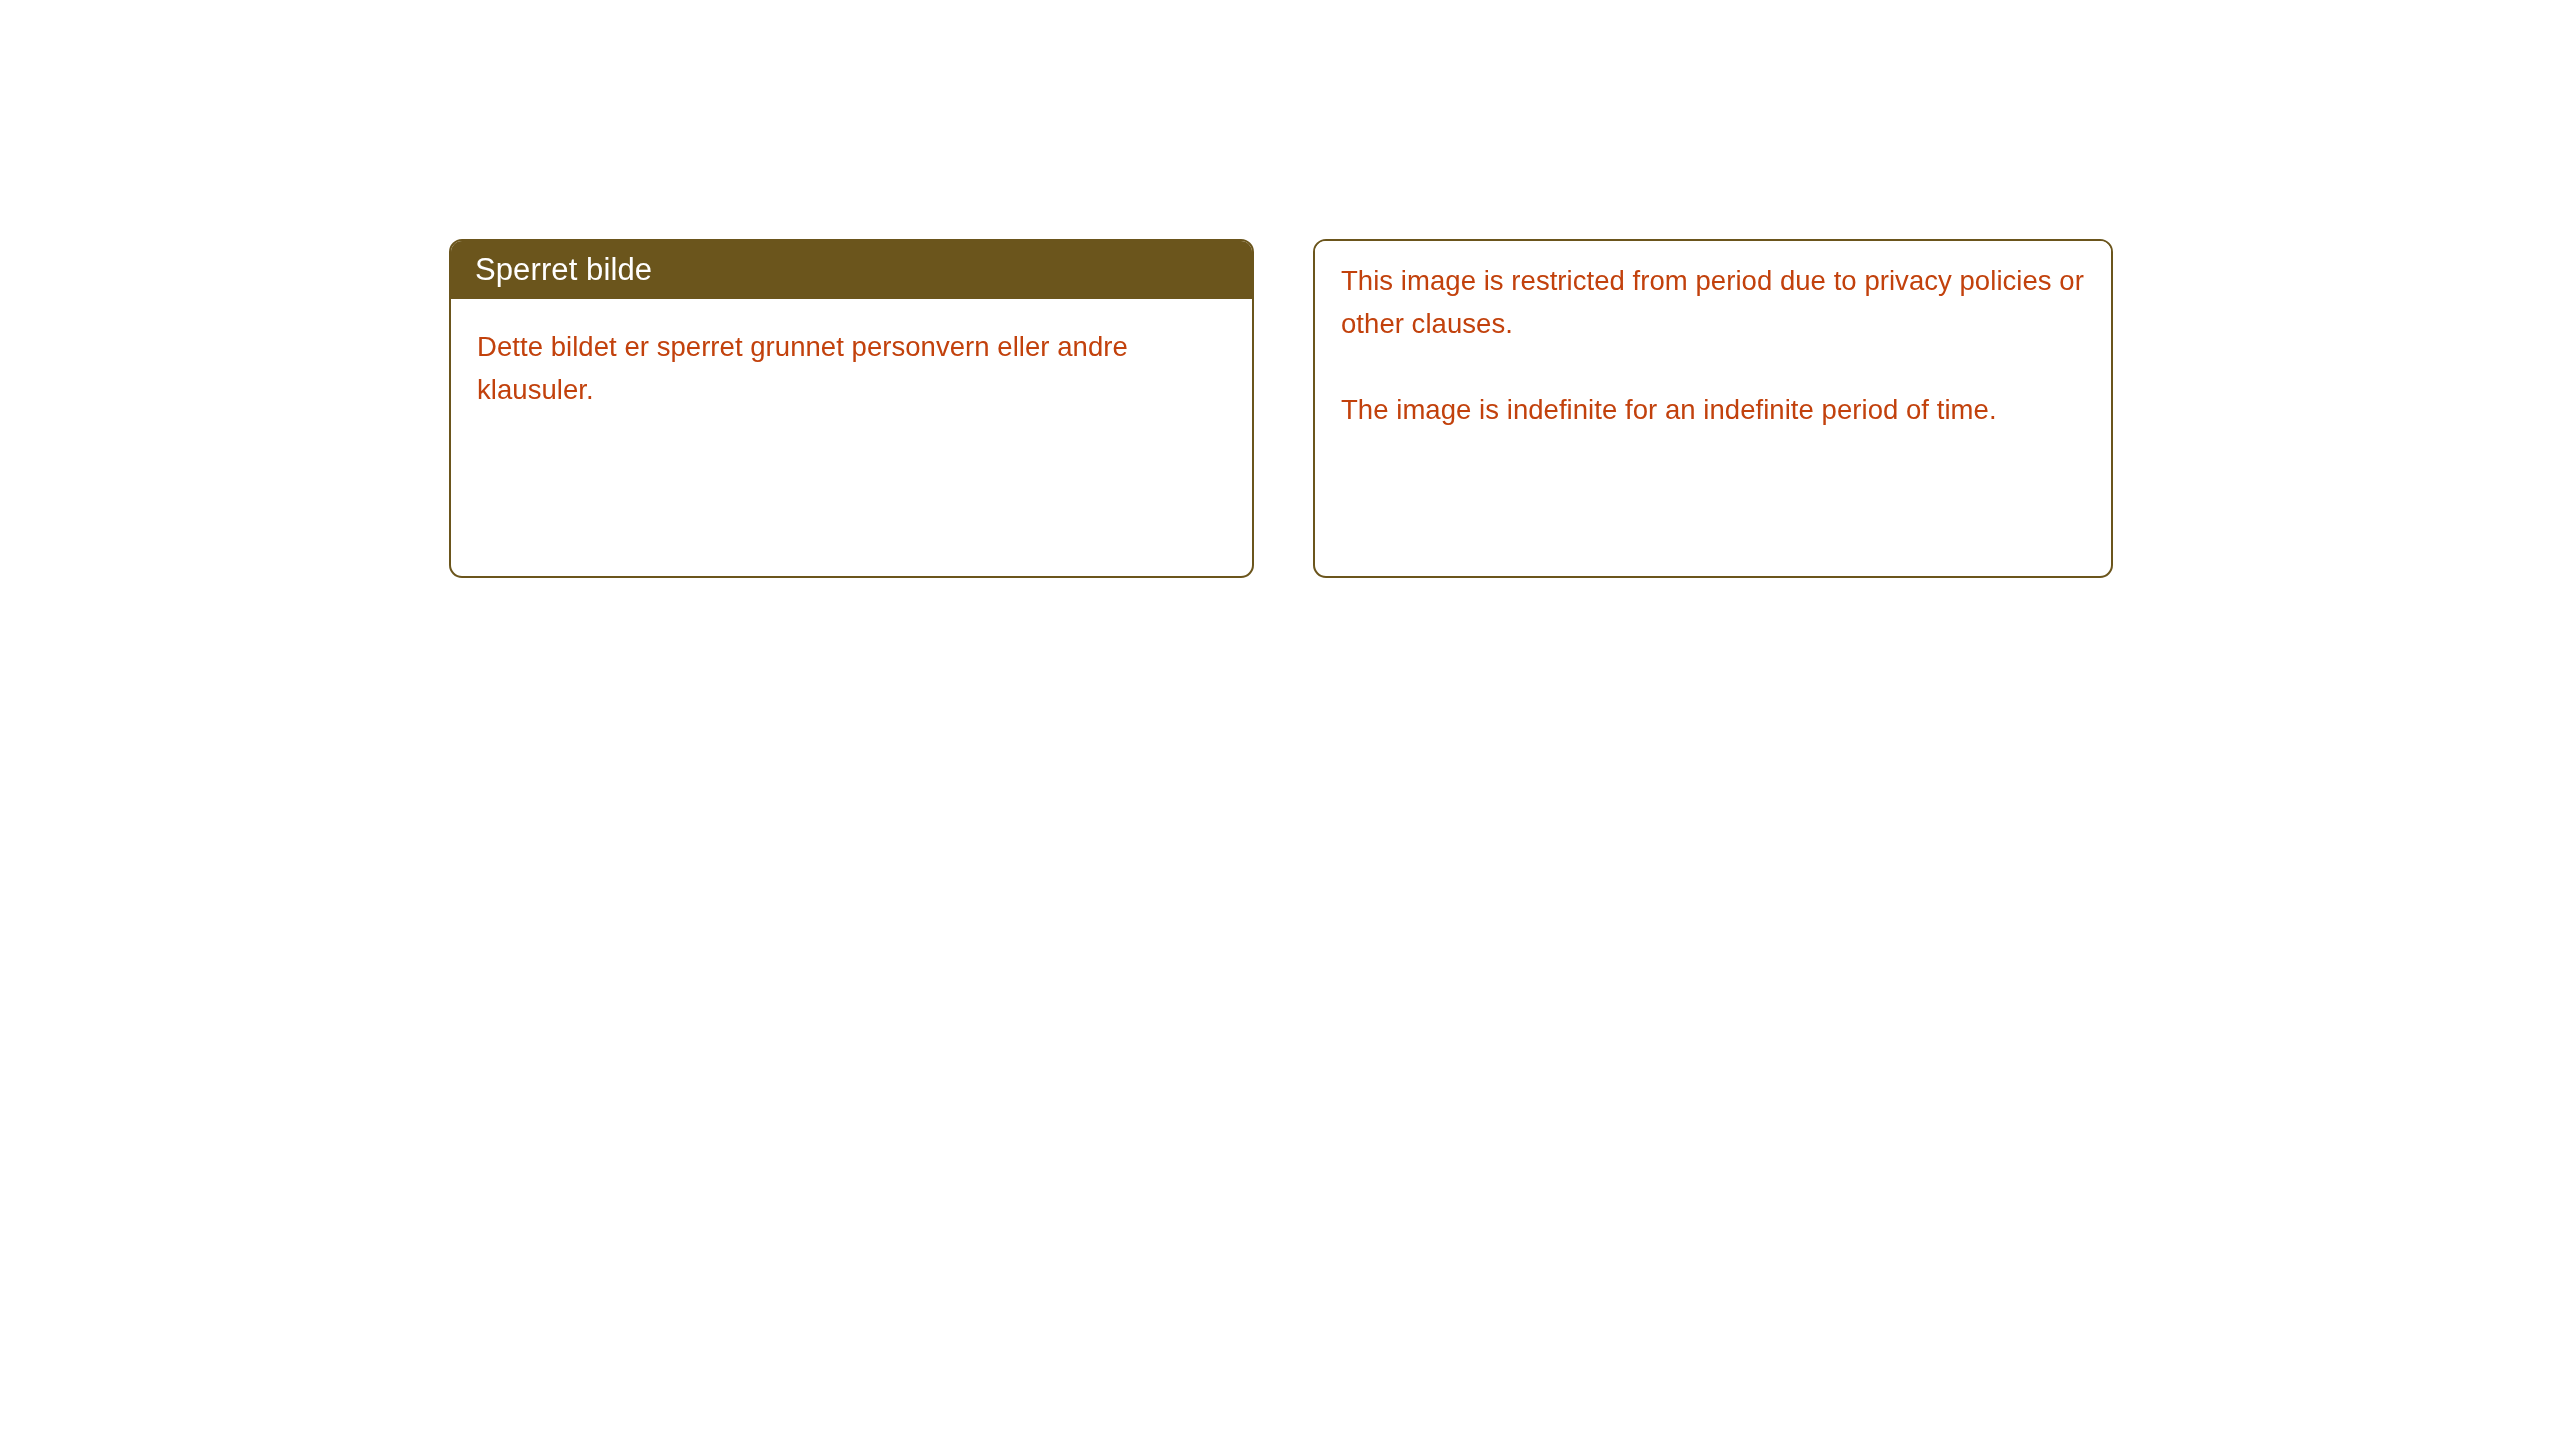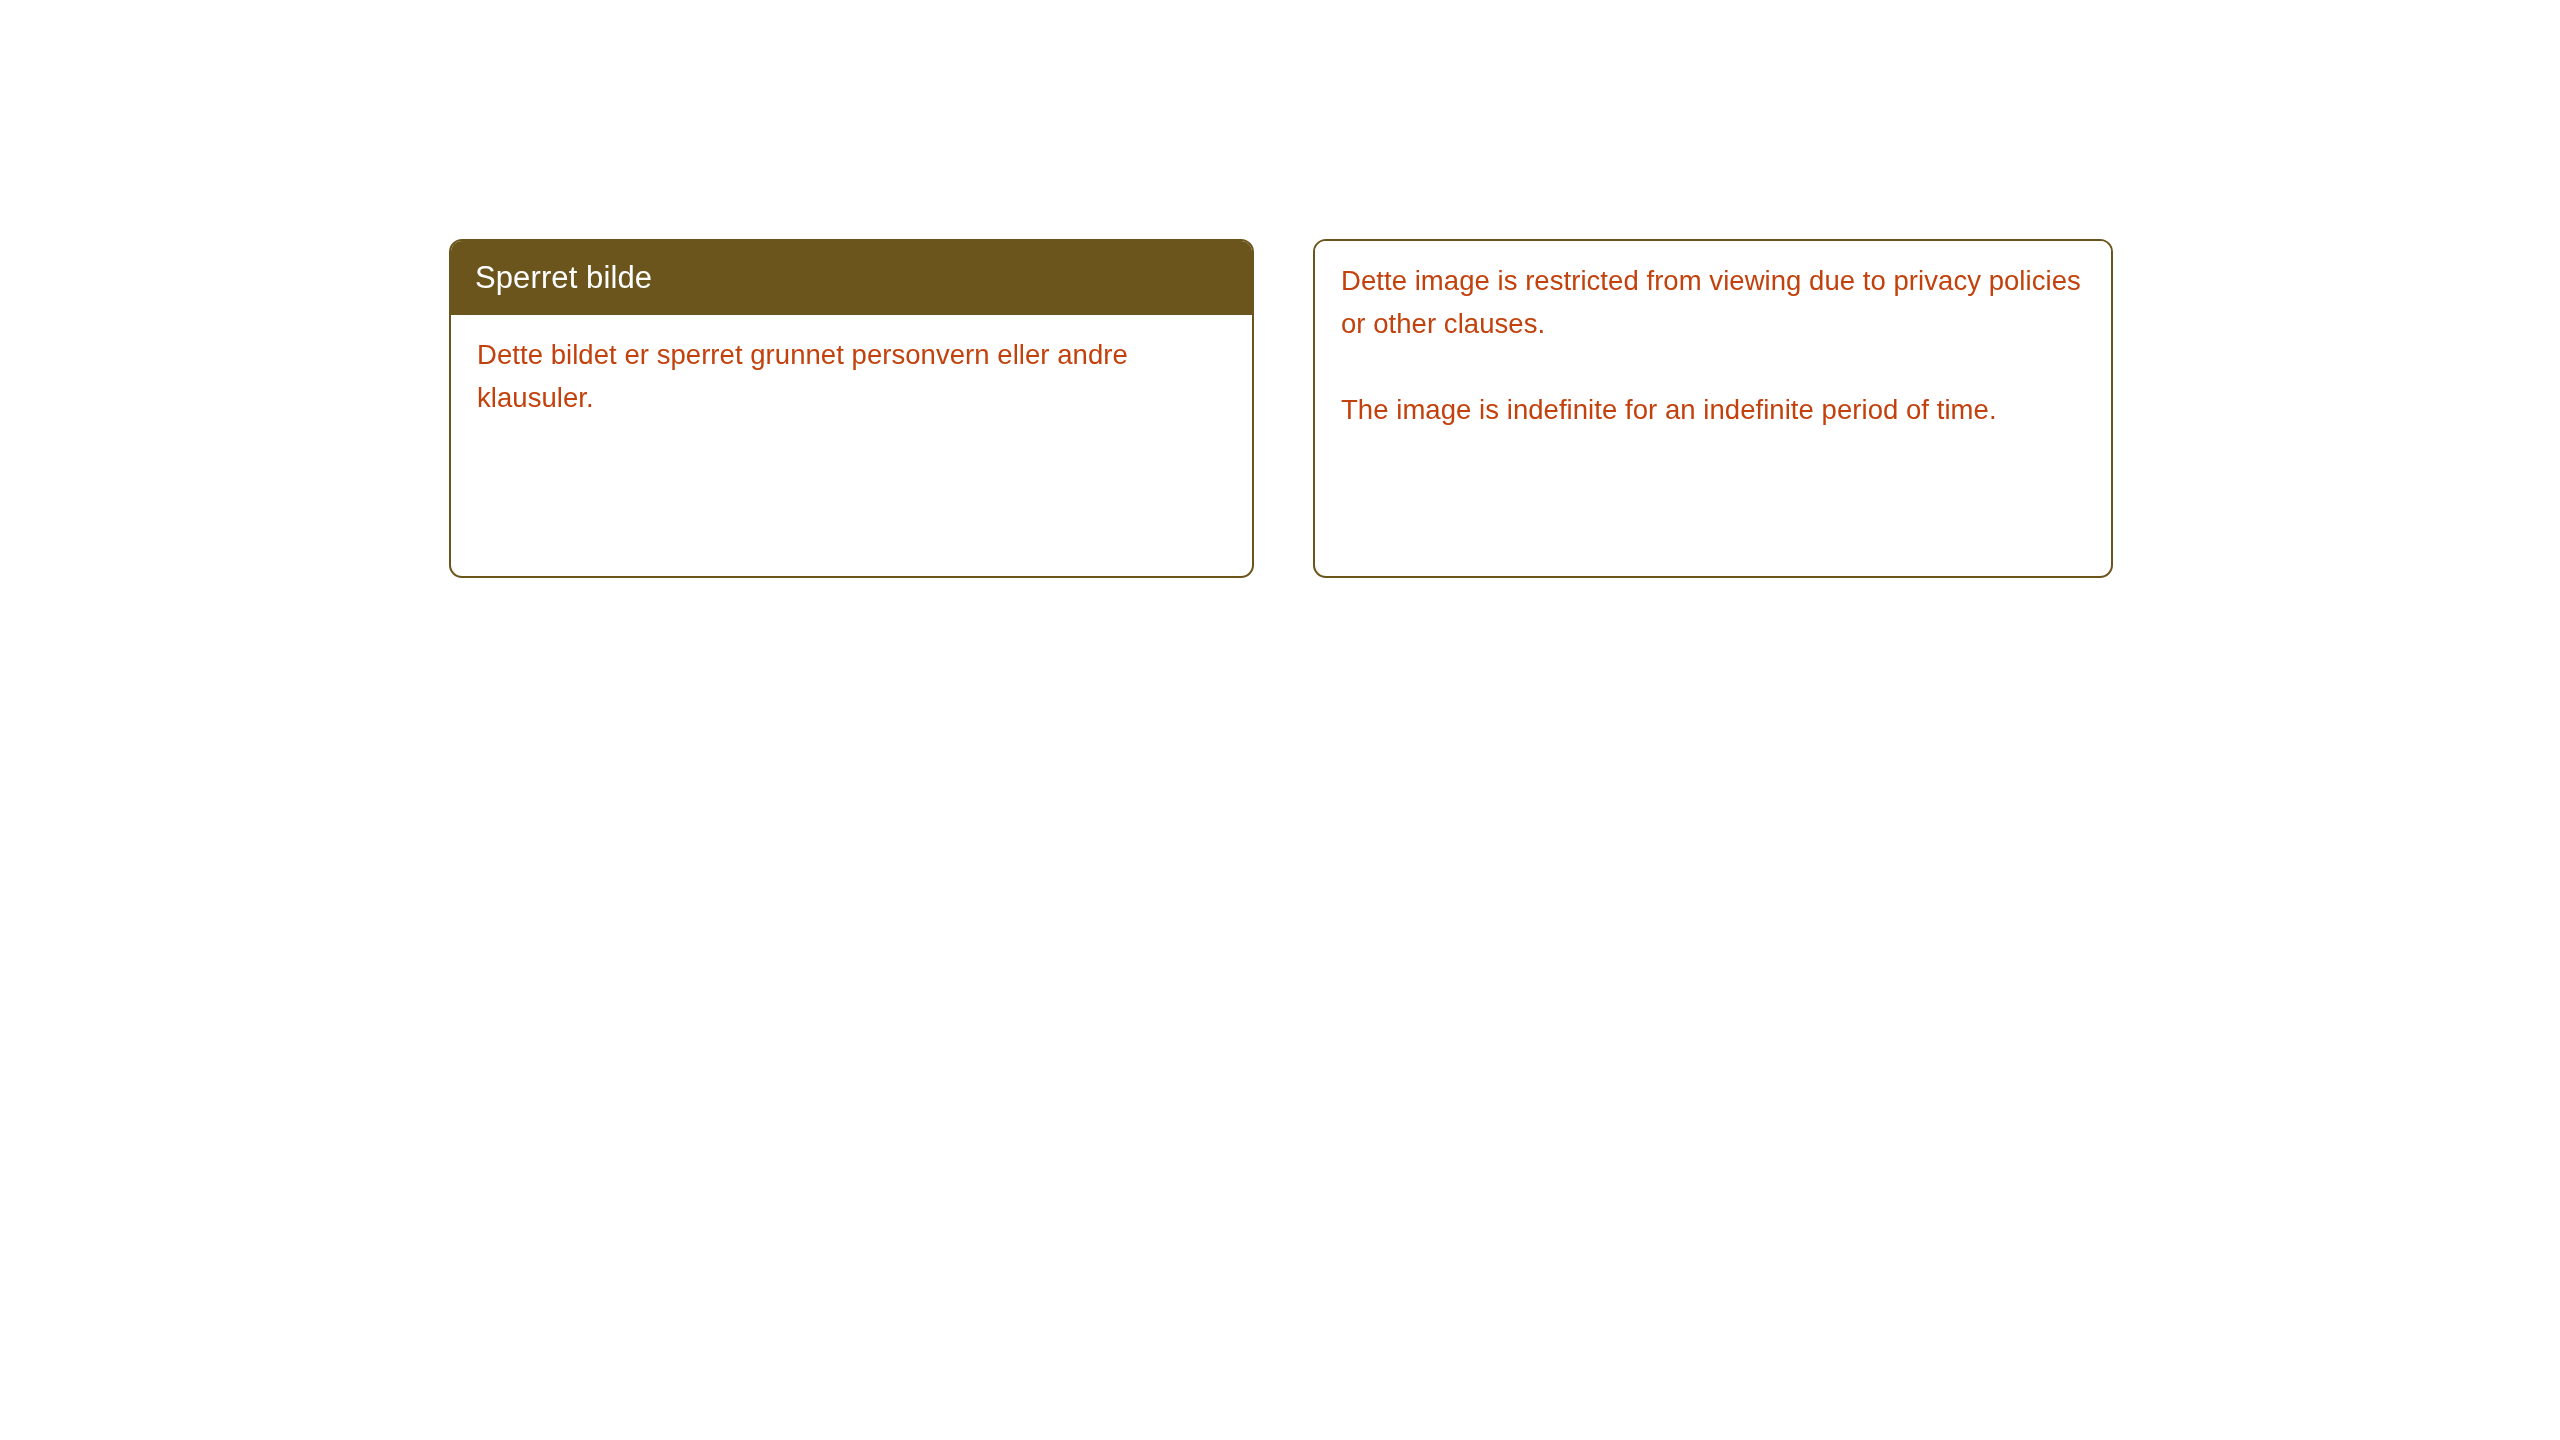--- a/index.html
+++ b/index.html
@@ -35,24 +35,24 @@
     border: 2px solid #6B551C;
     border-radius: 13px;
     overflow: hidden;
   }
 
   .card-left  { left: 449px;  width: 805px; }
   .card-right { left: 1313px; width: 800px; }
 
   .card-header {
     box-sizing: border-box;
-    height: 76px;
+    height: 60px;
     background: #6B551C;
     
-    margin: -2px -2px 0 -2px;
+    margin: -2px -2px 8px -2px;
     padding: 0 0 0 26px;
     display: flex;
     align-items: center;
     border-top-left-radius: 13px;
     border-top-right-radius: 13px;
   }
 
   .card-title {
     color: #ffffff;
     font-size: 31px;
@@ -90,18 +90,18 @@
     <div class="card-header">
       <span class="card-title">Sperret bilde</span>
     </div>
     <div class="card-body">
       <p>Dette bildet er sperret grunnet personvern eller andre klausuler.</p>
     </div>
   </section>
 
   <section class="notice-card card-right">
     <div class="card-body">
-      <p>Dette image is restricted from viewing due to privacy policies or other clauses.</p>
+      <p>This image is restricted from period due to privacy policies or other clauses.</p>
       <p class="spaced">The image is indefinite for an indefinite period of time.</p>
     </div>
   </section>
 
 </div>
 
 </body></html>

